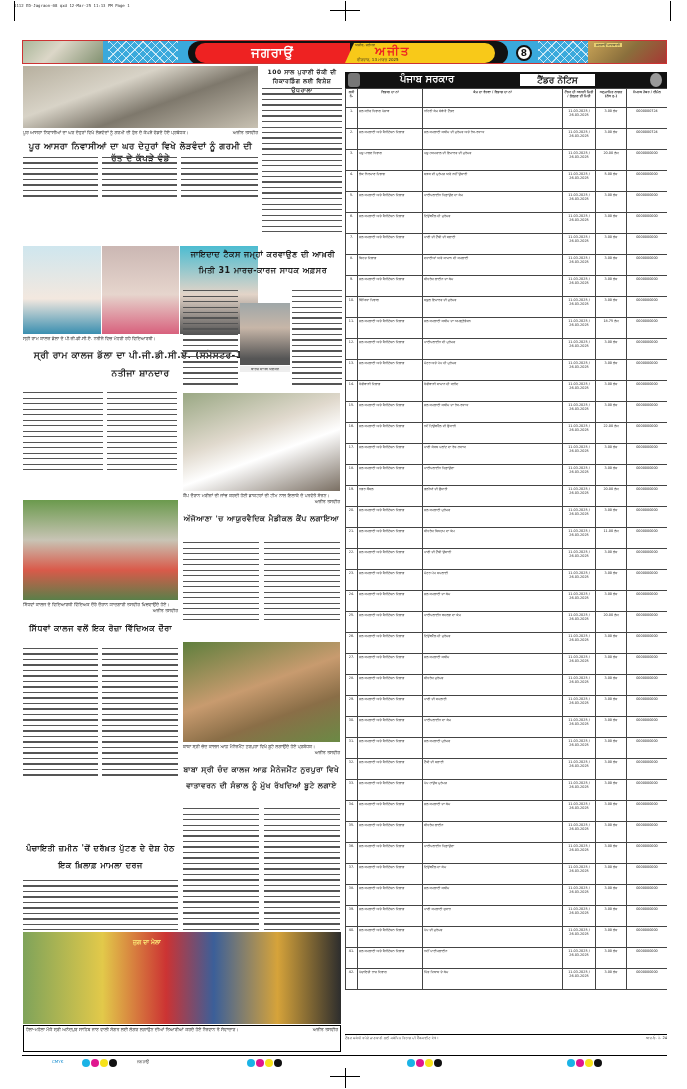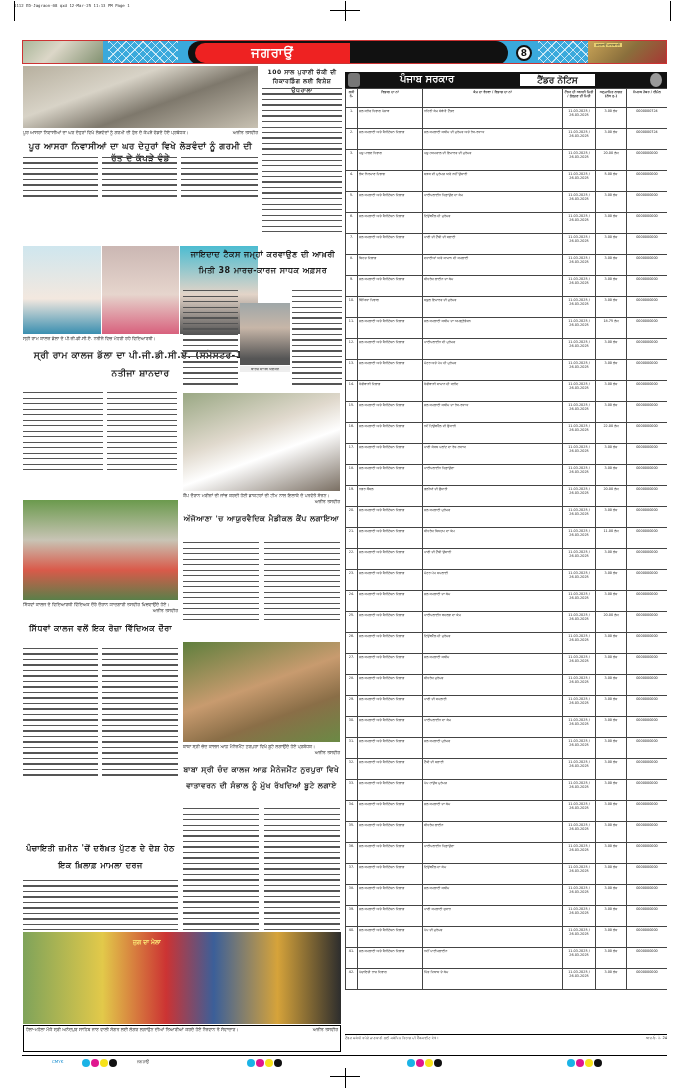--- a/index.html
+++ b/index.html
@@ -41,20 +41,25 @@
 <div class="abs reg" style="left:330px;top:10px"></div>
 <div class="abs regv" style="left:345px;top:1px"></div>
 <div class="abs regv" style="left:14px;top:1px"></div>
 <div class="abs regv" style="left:670px;top:1px"></div>
 
 <div class="abs banner">
   <div class="bimg" style="left:0"></div>
   <div class="pattern" style="left:85px"></div>
   <div class="pill"></div>
   <div class="red">ਜਗਰਾਉਂ</div>
+  <div class="yel">
+    <span class="sm">ਅਜੀਤ, ਜਲੰਧਰ</span>
+    <span class="big">ਅਜੀਤ</span>
+    <span class="date">ਵੀਰਵਾਰ, 13 ਮਾਰਚ 2025</span>
+  </div>
   <div class="pg">8</div>
   <div class="pattern" style="left:515px"></div>
   <div class="bimg" style="left:565px;background:linear-gradient(135deg,#c9a457,#8a6f3c 50%,#a33)">
     <span style="position:absolute;left:6px;top:2px;font-size:3.5px;color:#222;background:#e8cf72;padding:0 2px">ਜਗਰਾਉਂ ਜਾਣਕਾਰੀ</span>
   </div>
 </div>
 
 <div class="abs photo" style="left:23px;top:66px;width:235px;height:62px"></div>
 <div class="abs cap" style="left:23px;top:130px;width:235px">
   <span>ਪੂਰ ਆਸਰਾ ਨਿਵਾਸੀਆਂ ਦਾ ਘਰ ਦੇਹੁਰਾਂ ਵਿਖੇ ਲੋੜਵੰਦਾਂ ਨੂੰ ਗਰਮੀ ਦੀ ਰੁੱਤ ਦੇ ਕੱਪੜੇ ਵੰਡਦੇ ਹੋਏ ਪ੍ਰਬੰਧਕ।</span>
@@ -71,21 +76,21 @@
 <div class="abs" style="left:23px;top:246px;width:235px;height:88px;display:flex;gap:1px">
   <div style="flex:1;background:linear-gradient(#cfe6ee,#f3e8df 60%,#3a8fb0)"></div>
   <div style="flex:1;background:linear-gradient(#cbb7b3,#e6d5cd 55%,#d8617d)"></div>
   <div style="flex:1;background:linear-gradient(#4cbcd1,#e3d4c8 55%,#555)"></div>
 </div>
 <div class="abs cap" style="left:23px;top:336px;width:235px">ਸ੍ਰੀ ਰਾਮ ਕਾਲਜ ਡੱਲਾ ਦੇ ਪੀ.ਜੀ.ਡੀ.ਸੀ.ਏ. ਨਤੀਜੇ ਵਿਚ ਮੋਹਰੀ ਰਹੇ ਵਿਦਿਆਰਥੀ।</div>
 <div class="abs hl" style="left:23px;top:346px;width:235px;font-size:9px;line-height:18px">ਸ੍ਰੀ ਰਾਮ ਕਾਲਜ ਡੱਲਾ ਦਾ ਪੀ.ਜੀ.ਡੀ.ਸੀ.ਏ. (ਸਮੈਸਟਰ-1) ਨਤੀਜਾ ਸ਼ਾਨਦਾਰ</div>
 <div class="abs txt lines" style="left:23px;top:392px;width:80px;height:78px"></div>
 <div class="abs txt lines" style="left:107px;top:392px;width:70px;height:78px"></div>
 
-<div class="abs hl" style="left:183px;top:247px;width:160px;font-size:8px;line-height:16px">ਜਾਇਦਾਦ ਟੈਕਸ ਜਮ੍ਹਾਂ ਕਰਵਾਉਣ ਦੀ ਆਖ਼ਰੀ ਮਿਤੀ 38 ਮਾਰਚ-ਕਾਰਜ ਸਾਧਕ ਅਫ਼ਸਰ</div>
+<div class="abs hl" style="left:183px;top:247px;width:160px;font-size:8px;line-height:16px">ਜਾਇਦਾਦ ਟੈਕਸ ਜਮ੍ਹਾਂ ਕਰਵਾਉਣ ਦੀ ਆਖ਼ਰੀ ਮਿਤੀ 31 ਮਾਰਚ-ਕਾਰਜ ਸਾਧਕ ਅਫ਼ਸਰ</div>
 <div class="abs txt lines" style="left:183px;top:290px;width:55px;height:95px"></div>
 <div class="abs photo" style="left:240px;top:303px;width:50px;height:62px;background:linear-gradient(#9fa7a8,#c7b6a8 40%,#555 90%)"></div>
 <div class="abs cap" style="left:240px;top:366px;width:50px;font-size:3.5px;background:#eee;text-align:center">ਕਾਰਜ ਸਾਧਕ ਅਫ਼ਸਰ</div>
 <div class="abs txt lines" style="left:292px;top:290px;width:50px;height:95px"></div>
 
 <div class="abs photo" style="left:183px;top:393px;width:157px;height:98px;background:linear-gradient(160deg,#9aa884,#e0d9cd 40%,#fff 60%,#7a6f63)"></div>
 <div class="abs cap" style="left:183px;top:493px;width:157px">
   <span>ਕੈਂਪ ਦੌਰਾਨ ਮਰੀਜ਼ਾਂ ਦੀ ਜਾਂਚ ਕਰਦੀ ਹੋਈ ਡਾਕਟਰਾਂ ਦੀ ਟੀਮ ਨਾਲ ਇਲਾਕੇ ਦੇ ਪਤਵੰਤੇ ਸੱਜਣ।</span>
   <span style="float:right">ਅਜੀਤ ਤਸਵੀਰ</span>
 </div>

